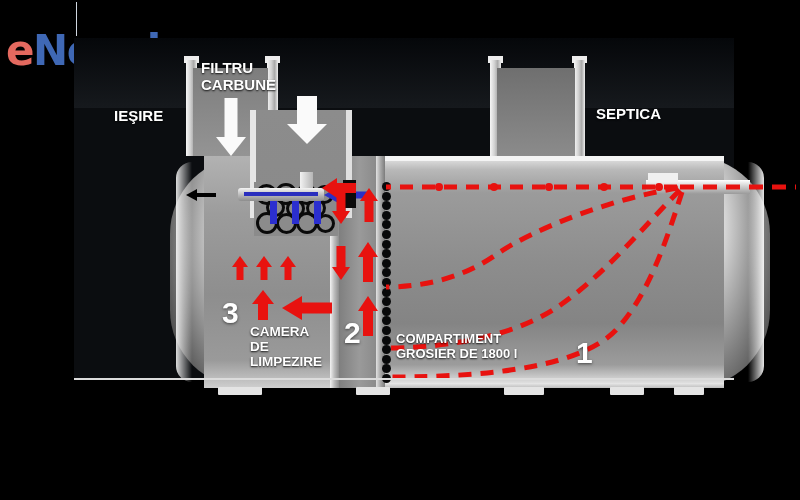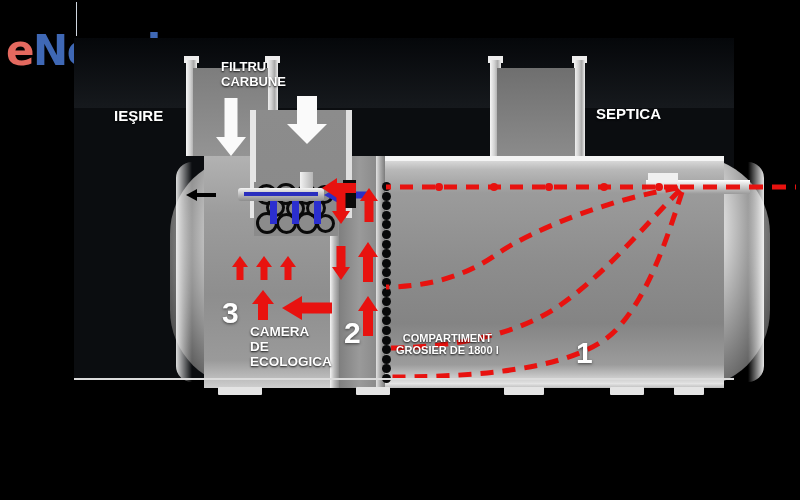--- a/index.html
+++ b/index.html
@@ -317,26 +317,26 @@
       <svg class="flow" width="120" height="40" style="left:476px;top:18px;" viewBox="0 0 120 40">
         <path d="M0,13 L116,13" fill="none" stroke="#e8120f" stroke-width="5" stroke-dasharray="14 9"></path>
       </svg>
 
       <div class="num" style="left:18px;top:140px;">3</div>
       <div class="num" style="left:140px;top:160px;">2</div>
       <div class="num" style="left:372px;top:180px;">1</div>
 
       <div class="lbl" style="left:46px;top:168px;font-size:13.5px;">CAMERA
 DE
-ECOLOGICA</div>
-      <div class="lbl" style="left:192px;top:176px;font-size:11px;text-align:center;">COMPARTIMENT
+LIMPEZIRE</div>
+      <div class="lbl" style="left:192px;top:176px;font-size:13px;">COMPARTIMENT
 GROSIER DE 1800 l</div>
     </div>
 
-    <div class="lbl" style="left:127px;top:22px;font-size:13px;margin-left:20px;">FILTRU
+    <div class="lbl" style="left:127px;top:22px;font-size:15px;">FILTRU
 CARBUNE</div>
     <div class="ar ar-wdn" style="left:142px;top:60px;width:30px;height:58px;">
       <i class="shaft" style="width:13px;height:40px;"></i>
       <i class="head" style="border-left-width:15px;border-right-width:15px;border-top-width:19px;"></i>
     </div>
 
     <div class="ar ar-wdn" style="left:213px;top:58px;width:40px;height:48px;">
       <i class="shaft" style="width:20px;height:28px;"></i>
       <i class="head" style="border-left-width:20px;border-right-width:20px;border-top-width:20px;"></i>
     </div>

